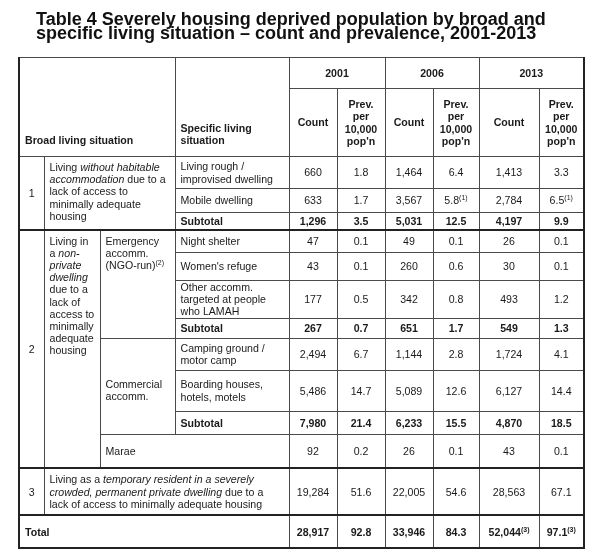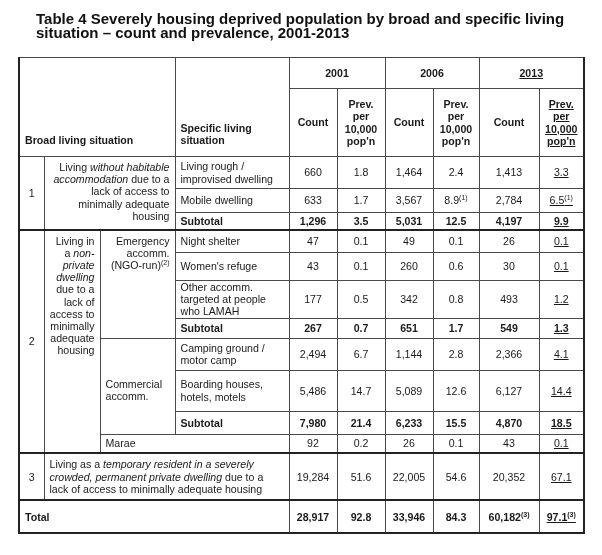--- a/index.html
+++ b/index.html
@@ -1,29 +1,29 @@
 <!DOCTYPE html>
 <html><head>
 <meta charset="utf-8">
 <style>
   html, body { margin: 0; padding: 0; background: #ffffff; }
   body { width: 602px; height: 555px; position: relative; overflow: hidden;
          font-family: "Liberation Sans", sans-serif; color: #1a1a1a; }
   .title { position: absolute; left: 36px; top: 12px; width: 540px;
-           font-weight: bold; font-size: 15px; line-height: 14px; color: #111; }
+           font-weight: bold; font-size: 18px; line-height: 14px; color: #111; }
   table.t { position: absolute; left: 18px; top: 57px; border-collapse: collapse;
             table-layout: fixed; font-size: 10.6px; line-height: 12.2px; }
   table.t td { border: 1px solid #4a4a4a; padding: 0 5px; vertical-align: middle; }
   .c { text-align: center; }
   .b { font-weight: bold; }
-  .tl { vertical-align: top !important; padding-top: 4px !important; text-align: right; }
+  .tl { vertical-align: top !important; padding-top: 4px !important; }
   .outer-top td { border-top: 2px solid #222; }
   sup { font-size: 7px; line-height: 0; vertical-align: 4px; }
   .thick-l { border-left: 2px solid #222 !important; }
-  .thick-r { border-right: 2px solid #222 !important; text-decoration: underline; }
+  .thick-r { border-right: 2px solid #222 !important; }
   .thick-b { border-bottom: 2px solid #222 !important; }
 </style>
 </head>
 <body>
 
 <div class="title">Table 4 Severely housing deprived population by broad and specific living situation – count and prevalence, 2001-2013</div>
 
 <table class="t">
   <colgroup>
     <col style="width:25px">
@@ -55,30 +55,30 @@
     <td class="c b thick-r">Prev. per 10,000 pop'n</td>
   </tr>
 
   <tr style="height:32px">
     <td rowspan="3" class="c thick-l">1</td>
     <td rowspan="3" colspan="2" class="tl" style="padding-top:2px"><span>Living </span><i>without habitable accommodation</i><span> due to a lack of access to minimally adequate housing</span></td>
     <td>Living rough / improvised dwelling</td>
     <td class="c">660</td>
     <td class="c">1.8</td>
     <td class="c">1,464</td>
-    <td class="c">2.4</td>
+    <td class="c">6.4</td>
     <td class="c">1,413</td>
     <td class="c thick-r">3.3</td>
   </tr>
   <tr style="height:24px">
     <td>Mobile dwelling</td>
     <td class="c">633</td>
     <td class="c">1.7</td>
     <td class="c">3,567</td>
-    <td class="c"><span>8.9</span><sup>(1)</sup></td>
+    <td class="c"><span>5.8</span><sup>(1)</sup></td>
     <td class="c">2,784</td>
     <td class="c thick-r"><span>6.5</span><sup>(1)</sup></td>
   </tr>
   <tr class="b" style="height:17px">
     <td class="thick-b" style="border-bottom-width:1px">Subtotal</td>
     <td class="c">1,296</td>
     <td class="c">3.5</td>
     <td class="c">5,031</td>
     <td class="c">12.5</td>
     <td class="c">4,197</td>
@@ -124,65 +124,65 @@
     <td class="c">549</td>
     <td class="c thick-r">1.3</td>
   </tr>
   <tr style="height:32px">
     <td rowspan="3" style="padding-top:8px">Commercial accomm.</td>
     <td>Camping ground / motor camp</td>
     <td class="c">2,494</td>
     <td class="c">6.7</td>
     <td class="c">1,144</td>
     <td class="c">2.8</td>
-    <td class="c">2,366</td>
+    <td class="c">1,724</td>
     <td class="c thick-r">4.1</td>
   </tr>
   <tr style="height:41px">
     <td>Boarding houses, hotels, motels</td>
     <td class="c">5,486</td>
     <td class="c">14.7</td>
     <td class="c">5,089</td>
     <td class="c">12.6</td>
     <td class="c">6,127</td>
     <td class="c thick-r">14.4</td>
   </tr>
   <tr class="b" style="height:23px">
     <td>Subtotal</td>
     <td class="c">7,980</td>
     <td class="c">21.4</td>
     <td class="c">6,233</td>
     <td class="c">15.5</td>
     <td class="c">4,870</td>
     <td class="c thick-r">18.5</td>
   </tr>
-  <tr style="height:19px">
+  <tr style="height:34px">
     <td colspan="2">Marae</td>
     <td class="c">92</td>
     <td class="c">0.2</td>
     <td class="c">26</td>
     <td class="c">0.1</td>
     <td class="c">43</td>
     <td class="c thick-r">0.1</td>
   </tr>
 
   <tr style="height:47px;border-top:2px solid #222">
     <td class="c thick-l">3</td>
     <td colspan="3"><span>Living as a </span><i>temporary resident in a severely crowded, permanent private dwelling</i><span> due to a lack of access to minimally adequate housing</span></td>
     <td class="c">19,284</td>
     <td class="c">51.6</td>
     <td class="c">22,005</td>
     <td class="c">54.6</td>
-    <td class="c">20,352</td>
+    <td class="c">28,563</td>
     <td class="c thick-r">67.1</td>
   </tr>
 
   <tr class="b" style="height:33px;border-top:2px solid #222">
     <td colspan="4" class="thick-l thick-b">Total</td>
     <td class="c thick-b">28,917</td>
     <td class="c thick-b">92.8</td>
     <td class="c thick-b">33,946</td>
     <td class="c thick-b">84.3</td>
-    <td class="c thick-b"><span>60,182</span><sup>(3)</sup></td>
+    <td class="c thick-b"><span>52,044</span><sup>(3)</sup></td>
     <td class="c thick-b thick-r"><span>97.1</span><sup>(3)</sup></td>
   </tr>
 </tbody>
   </table>
 
 </body></html>

